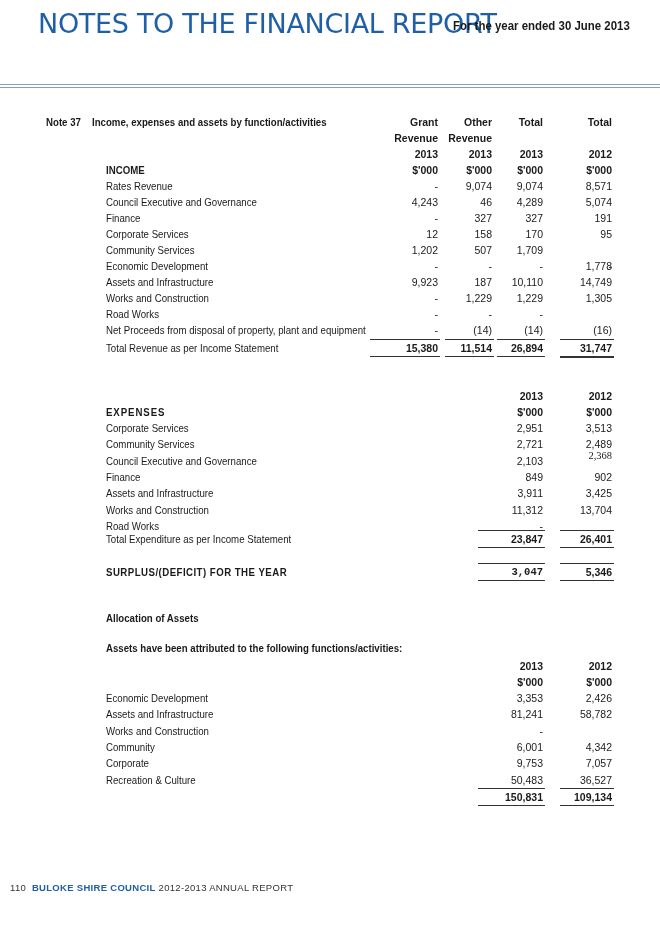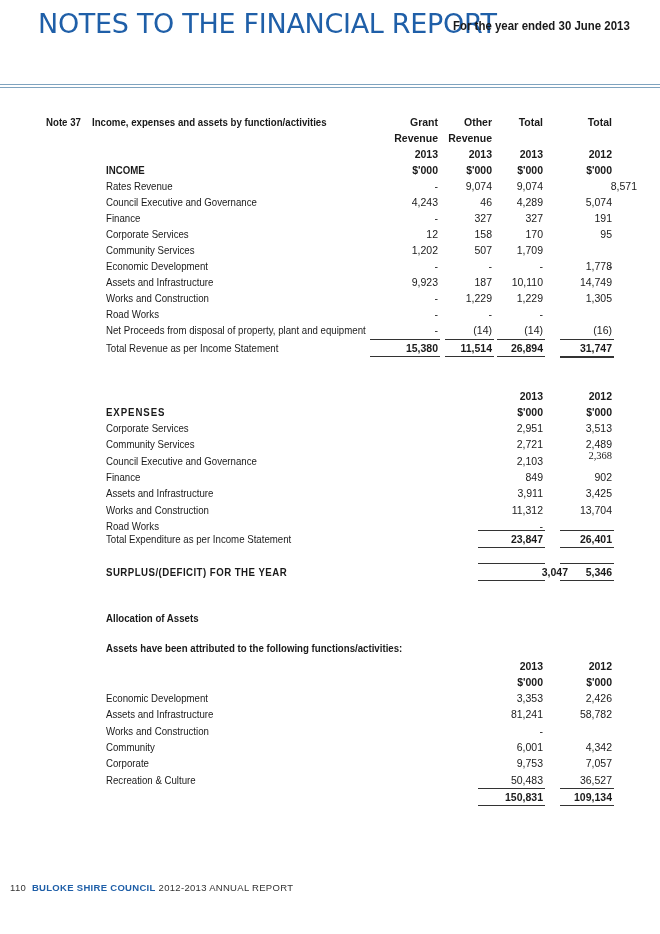--- a/index.html
+++ b/index.html
@@ -44,21 +44,21 @@
     <div class="abs num numb" style="left:473px; top:164px;">$'000</div>
     <div class="abs num numb" style="left:542px; top:116px;">Total</div>
     <div class="abs num numb" style="left:542px; top:132px;"></div>
     <div class="abs num numb" style="left:542px; top:148px;">2012</div>
     <div class="abs num numb" style="left:542px; top:164px;">$'000</div>
     <div class="abs txt b" style="left:106px; top:164px;">INCOME</div>
     <div class="abs txt" style="left:106px; top:180px;">Rates Revenue</div>
     <div class="abs num" style="left:368px; top:180px;">-</div>
     <div class="abs num" style="left:422px; top:180px;">9,074</div>
     <div class="abs num" style="left:473px; top:180px;">9,074</div>
-    <div class="abs num" style="left:542px; top:180px;padding-left:25px;">8,571</div>
+    <div class="abs num" style="left:542px; top:180px;">8,571</div>
     <div class="abs txt" style="left:106px; top:196px;">Council Executive and Governance</div>
     <div class="abs num" style="left:368px; top:196px;">4,243</div>
     <div class="abs num" style="left:422px; top:196px;">46</div>
     <div class="abs num" style="left:473px; top:196px;">4,289</div>
     <div class="abs num" style="left:542px; top:196px;">5,074</div>
     <div class="abs txt" style="left:106px; top:212px;">Finance</div>
     <div class="abs num" style="left:368px; top:212px;">-</div>
     <div class="abs num" style="left:422px; top:212px;">327</div>
     <div class="abs num" style="left:473px; top:212px;">327</div>
     <div class="abs num" style="left:542px; top:212px;">191</div>
@@ -143,21 +143,21 @@
     <div class="abs line" style="left:560px; width:54px; top:530px;"></div>
     <div class="abs line" style="left:560px; width:54px; top:547px;"></div>
     <div class="abs txt" style="left:106px; top:533px;">Total Expenditure as per Income Statement</div>
     <div class="abs num numb" style="left:473px; top:533px;">23,847</div>
     <div class="abs num numb" style="left:542px; top:533px;">26,401</div>
     <div class="abs line" style="left:478px; width:67px; top:563px;"></div>
     <div class="abs line" style="left:478px; width:67px; top:580px;"></div>
     <div class="abs line" style="left:560px; width:54px; top:563px;"></div>
     <div class="abs line" style="left:560px; width:54px; top:580px;"></div>
     <div class="abs txt b" style="left:106px; top:566px; letter-spacing:0.5px;">SURPLUS/(DEFICIT) FOR THE YEAR</div>
-    <div class="abs num numb" style="left:498px; top:566px;">3,047</div>
+    <div class="abs num numb" style="left:473px; top:566px;font-family:Liberation Mono, monospace;">3,047</div>
     <div class="abs num numb" style="left:542px; top:566px;">5,346</div>
   </div>
 <div id="assets-section">
     <div class="abs txt b" style="left:106px; top:612px;">Allocation of Assets</div>
     <div class="abs txt b" style="left:106px; top:642px;">Assets have been attributed to the following functions/activities:</div>
     <div class="abs num numb" style="left:473px; top:660px;">2013</div>
     <div class="abs num numb" style="left:473px; top:676px;">$'000</div>
     <div class="abs num numb" style="left:542px; top:660px;">2012</div>
     <div class="abs num numb" style="left:542px; top:676px;">$'000</div>
     <div class="abs txt" style="left:106px; top:692px;">Economic Development</div>

